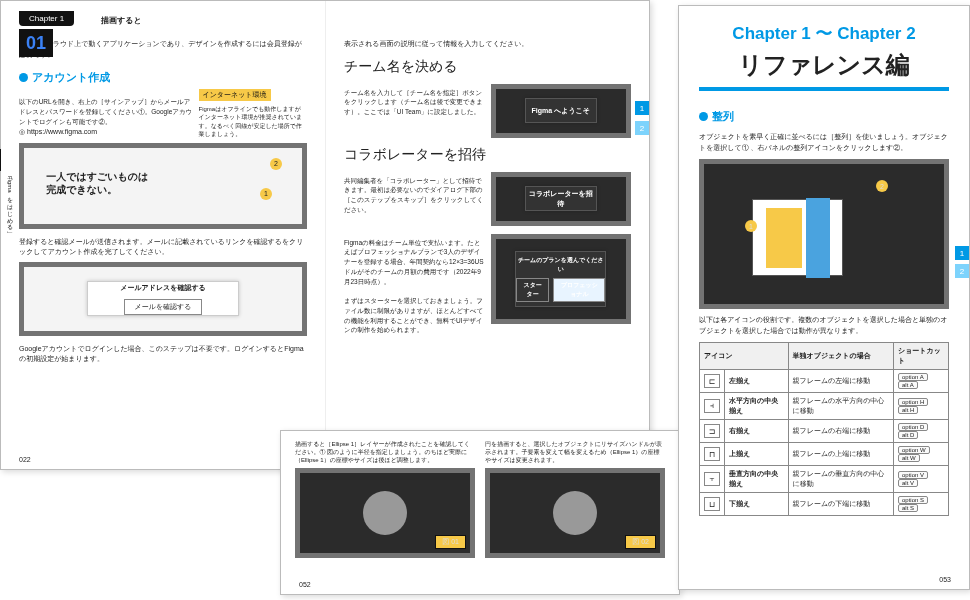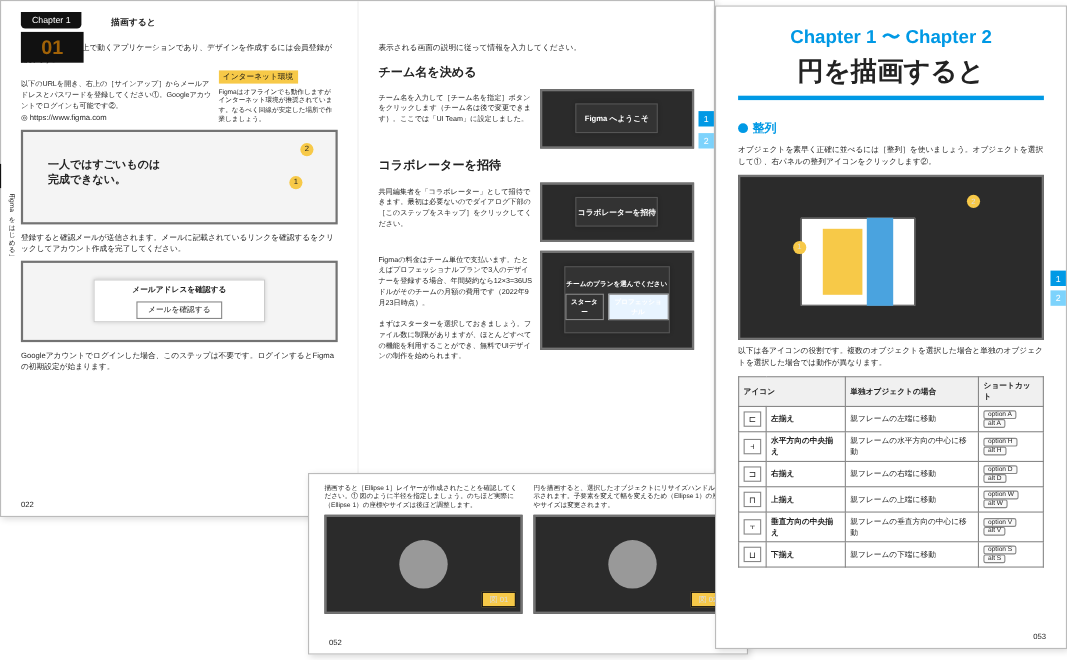--- a/index.html
+++ b/index.html
@@ -4,28 +4,28 @@
 <style>
 :root{--blue:#0099e5;--yellow:#f7c948}
 *{box-sizing:border-box;margin:0;padding:0}
 body{width:970px;height:600px;background:#fff;font-family:"Hiragino Kaku Gothic Pro","Yu Gothic",sans-serif;font-size:8px;color:#222;position:relative;overflow:hidden}
 .page{position:absolute;background:#fff;border:1px solid #bbb;box-shadow:2px 2px 6px rgba(0,0,0,.15)}
 .page-left{top:0;left:0;width:650px;height:470px;display:flex}
 .half{width:50%;padding:30px 18px;position:relative}
 .half+.half{border-left:1px solid #eee}
 .chapter-tab{position:absolute;top:10px;left:18px;background:#111;color:#fff;padding:3px 10px;font-size:8px;border-radius:0 0 4px 4px}
 .basic-op{position:absolute;top:14px;left:100px;font-size:8px;font-weight:bold}
-.big-num{position:absolute;top:28px;left:18px;background:#111;color:#a16207;width:57px;height:28px;font-size:18px;font-weight:bold;display:flex;align-items:center;justify-content:center}
+.big-num{position:absolute;top:28px;left:18px;background:#111;color:#3b82f6;width:34px;height:28px;font-size:18px;font-weight:bold;display:flex;align-items:center;justify-content:center}
 .title{margin-left:58px;margin-top:18px;font-size:16px;font-weight:bold;border-bottom:2px solid #111;padding-bottom:4px}
 .body-text{margin-top:8px;font-size:7px;line-height:1.5}
 .h2{color:var(--blue);font-size:11px;font-weight:bold;margin-top:10px;display:flex;align-items:center;gap:4px}
 .h2::before{content:'';width:9px;height:9px;background:var(--blue);border-radius:50%;display:inline-block}
-.h3{font-weight:bold;font-size:11px;margin-top:8px}
+.h3{font-weight:normal;font-size:14px;margin-top:8px}
 .url{font-size:7px;margin-top:2px}
-.shot{border:2px solid #737373;margin-top:4px;height:92px;background:#f4f4f4;position:relative;display:flex;align-items:center;justify-content:center;overflow:hidden}
+.shot{border:5px solid #737373;margin-top:4px;height:92px;background:#f4f4f4;position:relative;display:flex;align-items:center;justify-content:center;overflow:hidden}
 .shot.big{height:86px}
 .shot.md{height:74px}
 .shot.sm{height:54px}
 .shot-inner{background:#fff;width:55%;height:55%;border:1px solid #ccc;box-shadow:0 0 4px rgba(0,0,0,.2);display:flex;align-items:center;justify-content:center;font-size:7px;text-align:center}
 .tag{background:#f7c948;color:#111;font-size:7px;padding:1px 4px;display:inline-block;margin-bottom:2px}
 .internet-box{font-size:6px;line-height:1.4;margin-top:2px}
 .side-tab{position:absolute;left:-12px;top:148px;width:12px;height:22px;background:#111;color:#fff;font-size:7px;display:flex;align-items:center;justify-content:center}
 .vtext{position:absolute;left:4px;top:175px;writing-mode:vertical-rl;font-size:6px}
 .side-num{position:absolute;right:0;background:var(--blue);color:#fff;width:14px;height:14px;font-size:8px;display:flex;align-items:center;justify-content:center}
 .side-num.n1{top:100px}.side-num.n2{top:120px;background:#7dd3fc}
@@ -33,21 +33,21 @@
 .col{flex:1}
 .col .body-text{font-size:6.5px}
 .pn{position:absolute;bottom:6px;font-size:7px}.pn.l{left:18px}.pn.r{right:18px}
 
 .page-bottom{top:430px;left:280px;width:400px;height:165px;padding:6px 14px}
 .page-bottom .shot{height:90px}
 .page-bottom .flex-row{gap:10px}
 .page-bottom .body-sm{font-size:6px;line-height:1.3;margin-bottom:3px}
 .badge{position:absolute;right:4px;bottom:4px;background:var(--yellow);border:1px solid #111;font-size:7px;padding:1px 6px}
 
-.page-right{top:5px;right:0;width:320px;height:585px;padding:16px 20px}
+.page-right{top:5px;right:0;width:292px;height:585px;padding:16px 20px}
 .ref-head{color:var(--blue);font-size:17px;font-weight:bold;text-align:center}
 .ref-title{font-size:24px;font-weight:bold;text-align:center;margin-top:4px;border-bottom:4px solid var(--blue);padding-bottom:6px}
 .page-right .side-num.n1{top:240px}.page-right .side-num.n2{top:258px}
 .align-shot{height:150px;margin-top:6px}
 .table{width:100%;border-collapse:collapse;margin-top:6px;font-size:7px}
 .table th,.table td{border:1px solid #888;padding:3px 4px;text-align:left}
 .table th{background:#f0f0f0;font-weight:bold}
 .ibox{width:16px;height:14px;border:1px solid #888;display:inline-flex;align-items:center;justify-content:center;font-size:8px}
 .key{border:1px solid #888;border-radius:2px;padding:0 3px;font-size:6px;display:inline-block;background:#fafafa}
 .num-c{display:inline-flex;width:12px;height:12px;background:var(--yellow);border-radius:50%;align-items:center;justify-content:center;font-size:7px}
@@ -59,20 +59,23 @@
 
 <div class="page page-left">
   <div class="side-tab">01</div>
   <div class="vtext">「Figmaをはじめる」</div>
 
   <div class="half">
     <div class="chapter-tab">Chapter 1</div>
     <div class="basic-op">描画すると</div>
     <div class="big-num">01</div>
     <div class="body-text">Figmaはクラウド上で動くアプリケーションであり、デザインを作成するには会員登録が必要です。</div>
+    <div class="h2">
+        <span>アカウント作成</span>
+      </div>
 
     <div class="flex-row">
       <div class="col" style="flex:1.6">
         <div class="body-text">以下のURLを開き、右上の［サインアップ］からメールアドレスとパスワードを登録してください①。Googleアカウントでログインも可能です②。</div>
         <div class="url">◎ https://www.figma.com</div>
       </div>
       <div class="col">
         <span class="tag">インターネット環境</span>
         <div class="internet-box">Figmaはオフラインでも動作しますがインターネット環境が推奨されています。なるべく回線が安定した場所で作業しましょう。</div>
       </div>
@@ -162,21 +165,21 @@
         <div style="width:44px;height:44px;border-radius:50%;background:#999"></div>
         <div class="badge">図 02</div>
       </div>
     </div>
   </div>
   <div class="pn l">052</div>
 </div>
 
 <div class="page page-right">
   <div class="ref-head">Chapter 1 〜 Chapter 2</div>
-  <div class="ref-title">円を描画すると</div>
+  <div class="ref-title">リファレンス編</div>
   <div class="side-num n1">1</div>
   <div class="side-num n2">2</div>
 
   <div class="h2" style="margin-top:18px">
       <span>整列</span>
     </div>
   <div class="body-text">オブジェクトを素早く正確に並べるには［整列］を使いましょう。オブジェクトを選択して① 、右パネルの整列アイコンをクリックします②。</div>
 
   <div class="shot align-shot shot-dark">
     <div style="position:absolute;left:20%;top:25%;width:38%;height:55%;background:#fff;border:1px solid #555;display:flex;align-items:center;justify-content:center;gap:4px">

